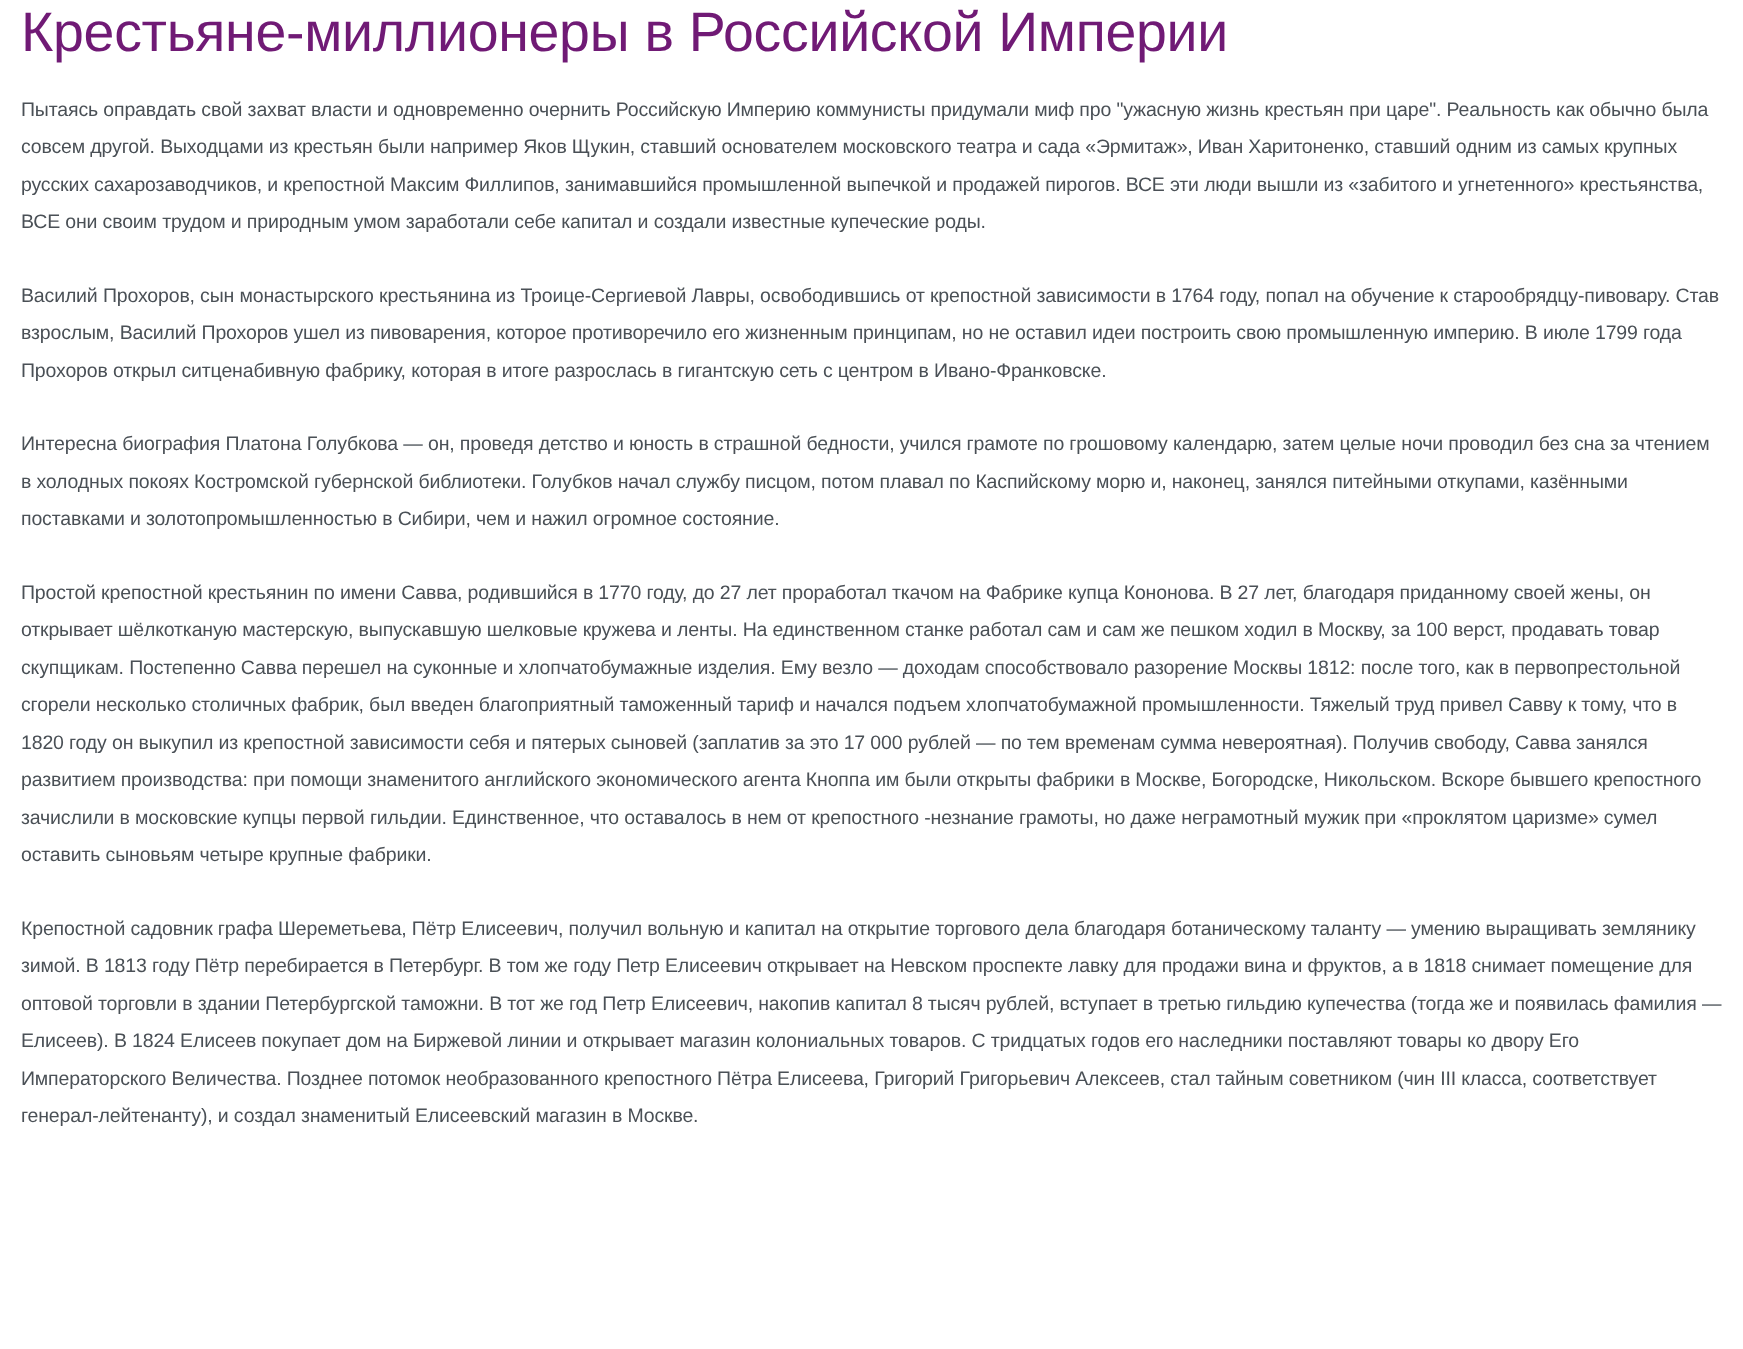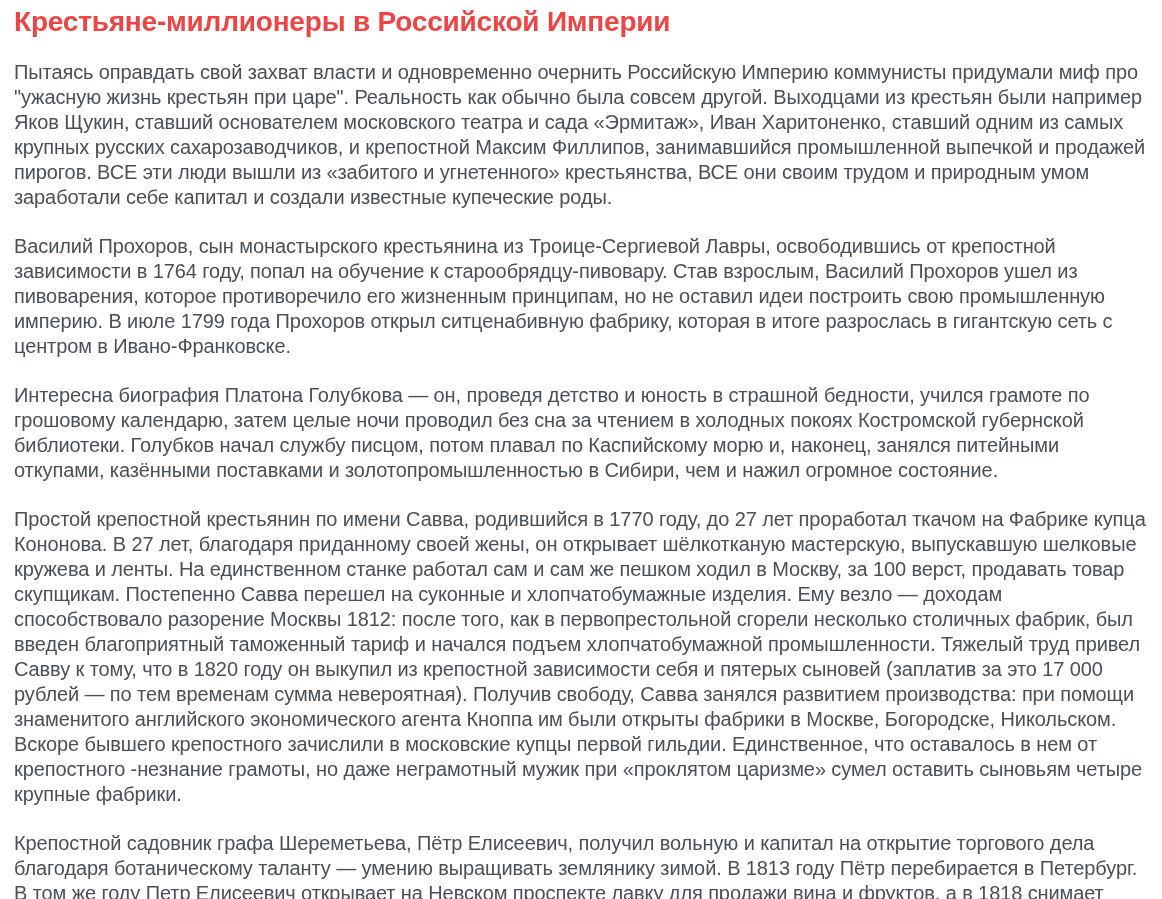--- a/index.html
+++ b/index.html
@@ -16,29 +16,29 @@
     font-family: "Liberation Sans", "DejaVu Sans", sans-serif;
     -webkit-font-smoothing: antialiased;
   }
   .article {
     box-sizing: border-box;
     width: 1162px;
     padding: 5px 13px 20px 14px;
   }
   .article-title {
     margin: 0 0 21px 0;
-    font-size: 28px;
+    font-size: 37px;
     line-height: 34px;
-    font-weight: 700;
+    font-weight: 400;
     letter-spacing: -0.2px;
-    color: #ef4444;
+    color: #701a75;
   }
   .article-paragraph {
     margin: 0 0 24px 0;
-    font-size: 20px;
+    font-size: 13px;
     line-height: 25px;
     font-weight: 400;
     letter-spacing: -0.1px;
     color: #4a5056;
     text-align: left;
   }
   .article-paragraph:last-child {
     margin-bottom: 0;
   }
 </style>

